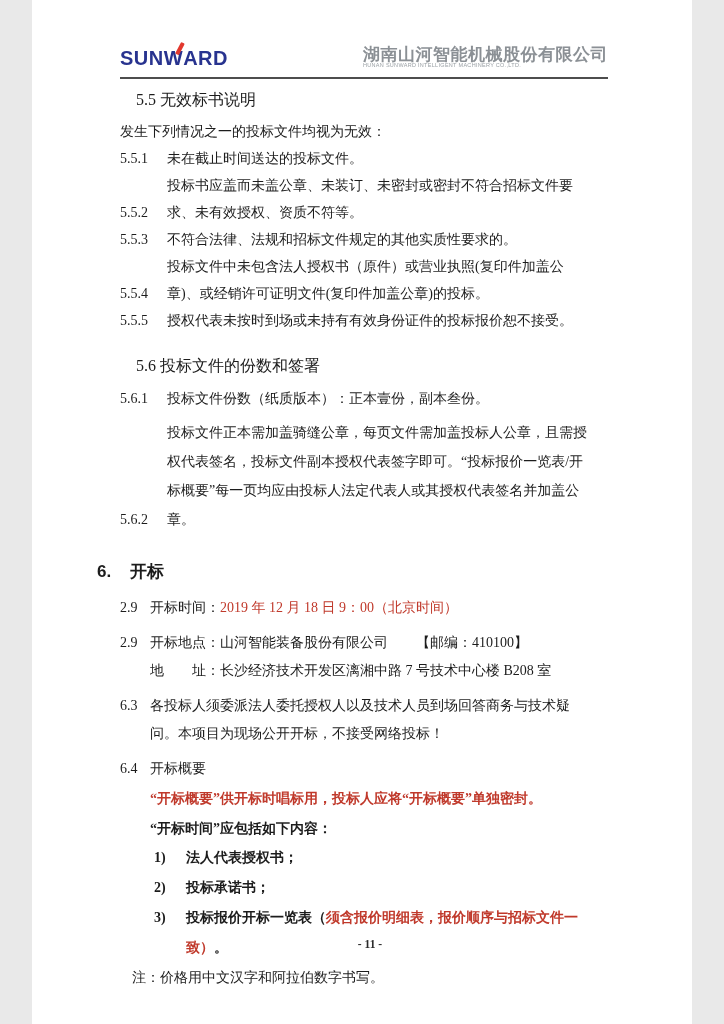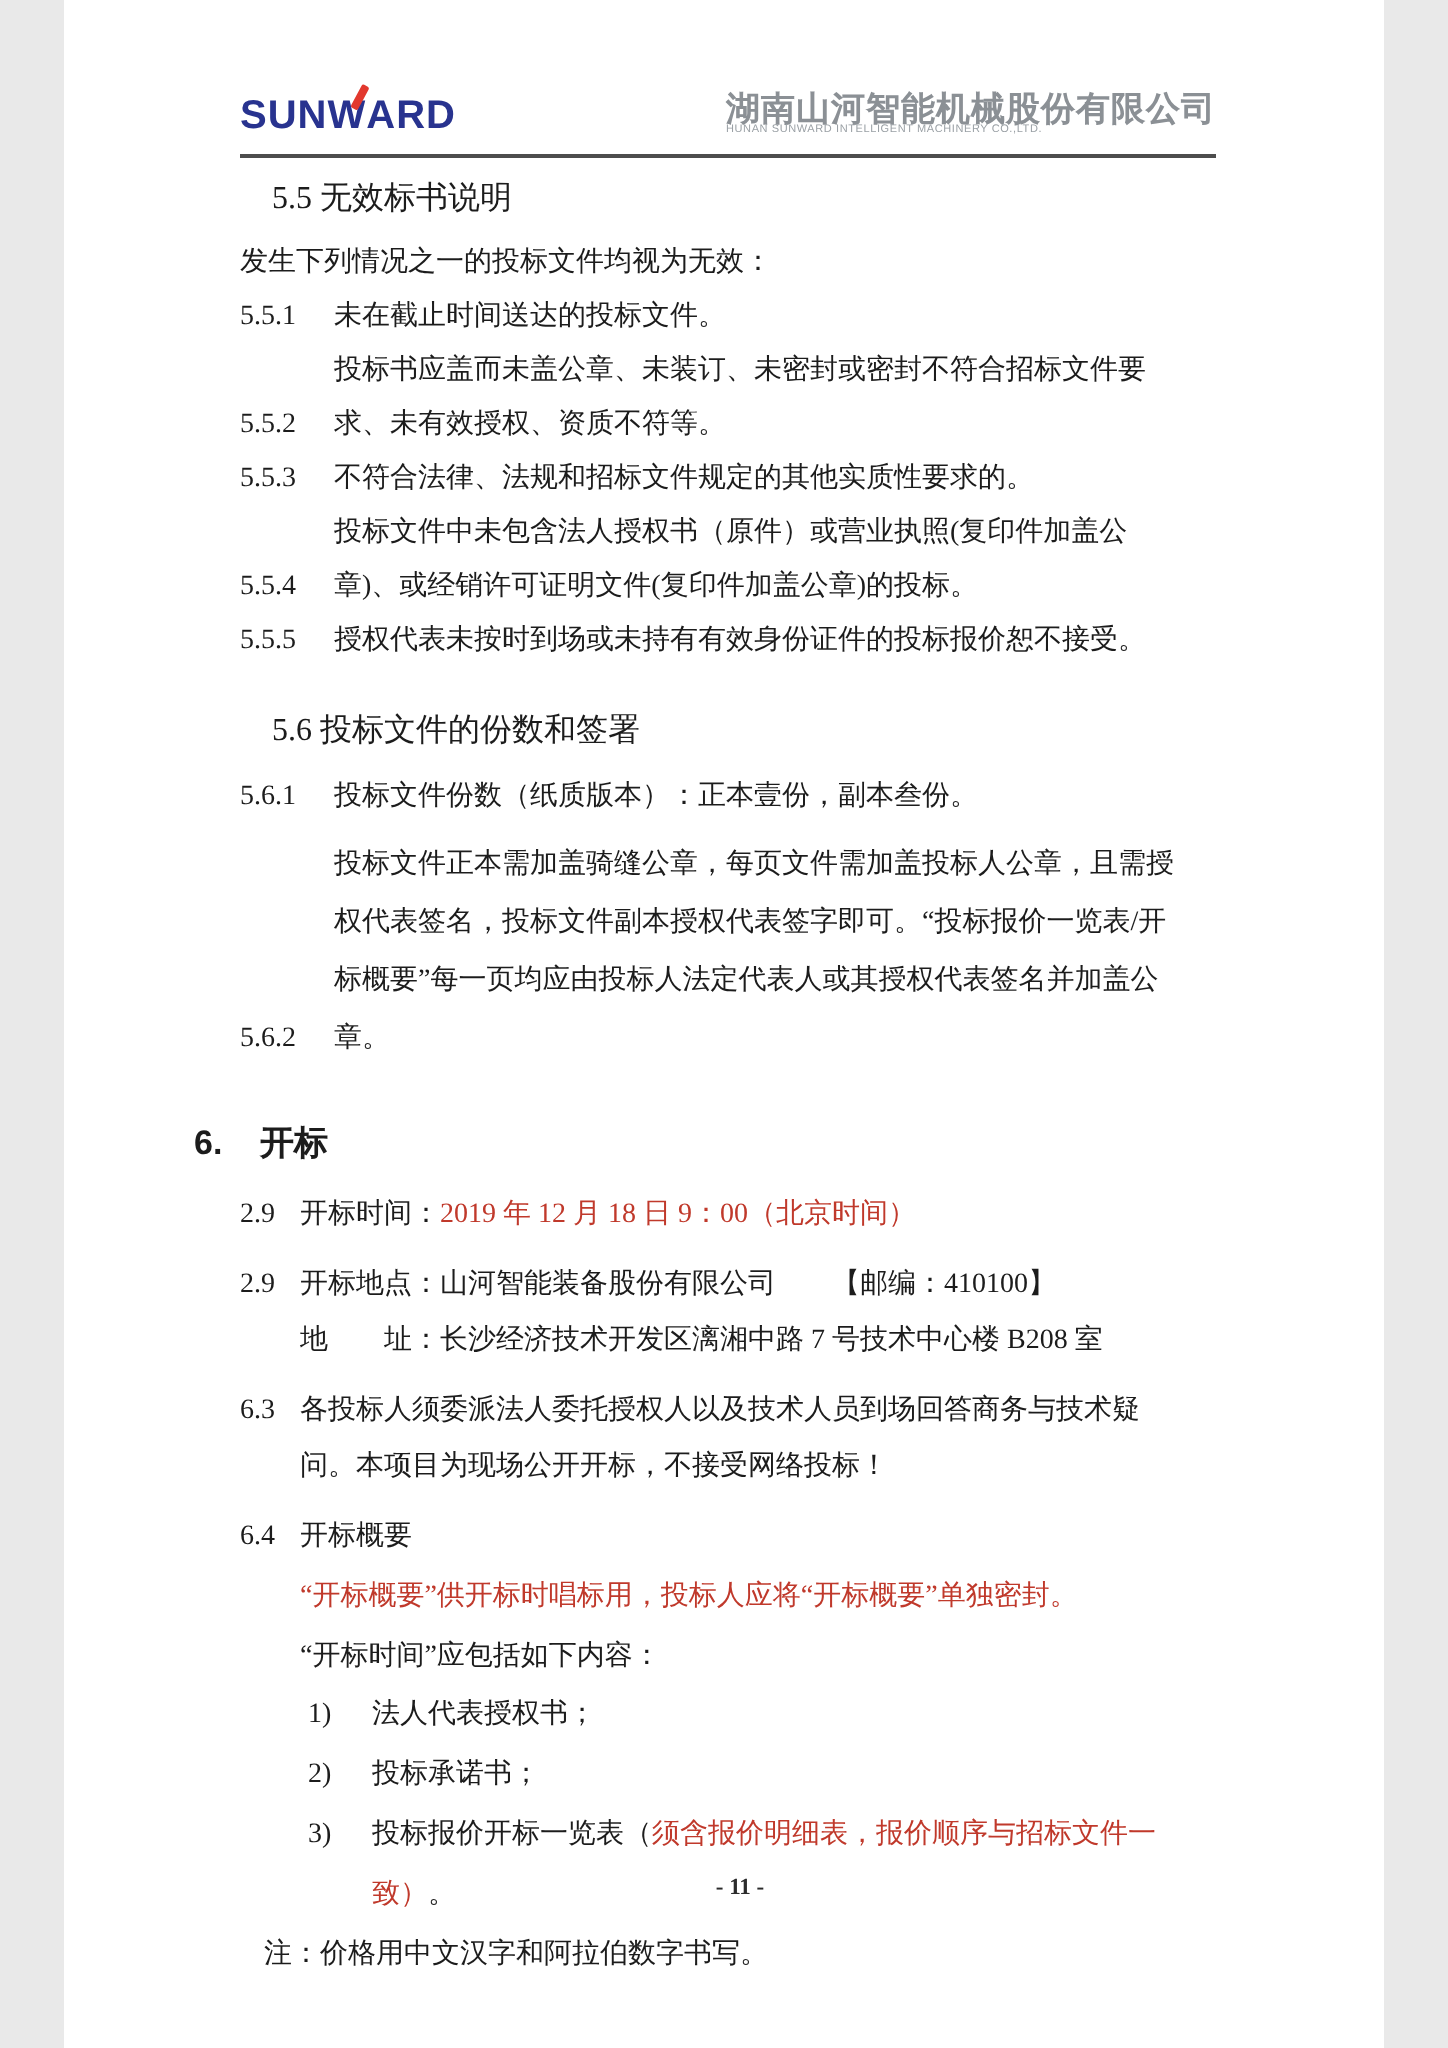--- a/index.html
+++ b/index.html
@@ -59,21 +59,21 @@
   .h1{
     font-family:"Liberation Sans","DejaVu Sans",sans-serif;
     font-weight:700;font-size:17px;line-height:24px;
     margin:26px 0 10px -23px;display:flex;
   }
   .h1 .num{flex:0 0 33px;}
   .item6{display:flex;line-height:28px;margin-top:7px;}
   .item6 .num{flex:0 0 30px;}
   .item6 .txt{flex:1;}
   .red{color:#c0392b;}
-  .sub{margin-left:30px;}
+  .sub{margin-left:30px;font-weight:bold;}
   .sub .line{line-height:29px;margin-top:1px;}
   .sub-item{display:flex;line-height:30px;}
   .sub-item .num{flex:0 0 32px;margin-left:4px;}
   .sub-item .txt{flex:1;}
   .note{margin-left:12px;line-height:29px;}
   
   .footer{
     position:absolute;top:938px;left:16px;right:0;
     text-align:center;font-size:11.5px;font-weight:600;color:#2b2b2b;
     font-family:"Liberation Serif","DejaVu Serif",serif;

